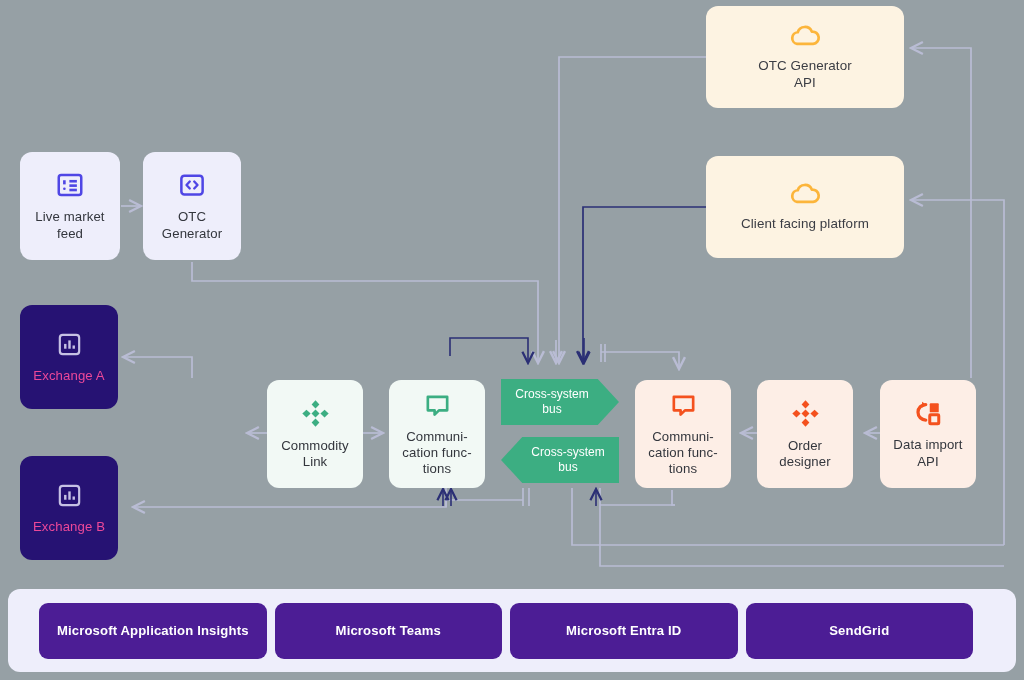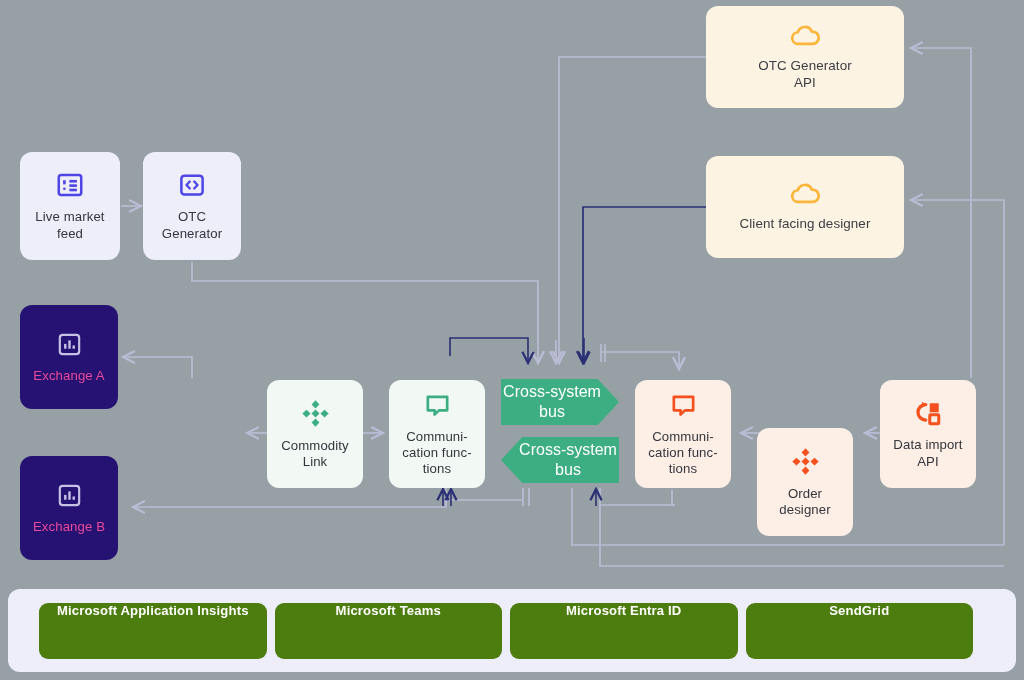--- a/index.html
+++ b/index.html
@@ -48,44 +48,44 @@
   .v-peach{background:#fdeee6;color:#33363d;}
   .v-peach .lbl{color:#33363d;}
 
   .v-cream{background:#fdf3e2;color:#33363d;}
   .v-cream .lbl{color:#3b3d44;font-size:13.4px;}
 
   
   .bus{
     position:absolute;
     display:flex;align-items:center;justify-content:center;
-    color:#ffffff;font-size:16px;line-height:1.25;
+    color:#ffffff;font-size:12px;line-height:1.25;
     text-align:center;
     background:#3cae82;
     box-sizing:border-box;
     white-space:pre-line;
   }
   .bus-r{clip-path:polygon(0 0, 82% 0, 100% 50%, 82% 100%, 0 100%);padding-right:16px;}
   .bus-l{clip-path:polygon(18% 0, 100% 0, 100% 100%, 18% 100%, 0 50%);padding-left:16px;}
 
   
   #platform{
     position:absolute;
     left:8px;top:589px;width:1008px;height:83px;
     background:#eeeefb;border-radius:12px;
     display:flex;align-items:center;justify-content:space-between;
     padding:0 31px;box-sizing:border-box;
   }
   .svc{
     flex:1 1 0;
     height:56px;
     margin-right:8px;
-    background:#4d7c0f;
+    background:#4c1d95;
     border-radius:9px;
-    display:flex;align-items:flex-start;justify-content:center;
+    display:flex;align-items:center;justify-content:center;
     color:#ffffff;font-size:13.1px;font-weight:bold;letter-spacing:.15px;
   }
   .svc:last-child{margin-right:12px;}
 </style>
 </head>
 <body>
 
 <div id="stage">
 
   <svg id="wires" viewBox="0 0 1024 680">
@@ -244,21 +244,21 @@
     <span class="ico">
       <svg width="29" height="29" viewBox="0 0 24 24" fill="none" stroke="#f4511e" stroke-width="2.2" stroke-linejoin="round">
         <path d="M4 4.8 H20 V16 H13.2 L9.6 19.6 V16 H4 Z"></path>
       </svg>
     </span>
     <span class="lbl">Communi-
 cation func-
 tions</span>
   </div>
 
-  <div class="node v-peach" style="left:757px;top:380px;width:96px;height:108px;margin-top:48px;">
+  <div class="node v-peach" style="left:757px;top:380px;width:96px;height:108px;">
     <span class="ico">
       <svg width="31" height="31" viewBox="0 0 24 24" fill="#f4511e">
         <path d="M12 1.8 L15 5 L12 8.2 L9 5 Z"></path>
         <path d="M12 15.8 L15 19 L12 22.2 L9 19 Z"></path>
         <path d="M1.8 12 L5 9 L8.2 12 L5 15 Z"></path>
         <path d="M15.8 12 L19 9 L22.2 12 L19 15 Z"></path>
         <path d="M12 8.9 L15.1 12 L12 15.1 L8.9 12 Z"></path>
       </svg>
     </span>
     <span class="lbl">Order
@@ -287,21 +287,21 @@
     <span class="lbl">OTC Generator
 API</span>
   </div>
 
   <div class="node v-cream" style="left:706px;top:156px;width:198px;height:102px;">
     <span class="ico">
       <svg width="34" height="26" viewBox="0 0 30 22" fill="none" stroke="#fcb53b" stroke-width="2.4" stroke-linejoin="round">
         <path d="M8 18 A5.2 5.2 0 0 1 8.6 7.7 A6.6 6.6 0 0 1 21 7.1 A4.9 4.9 0 0 1 22.2 18 Z"></path>
       </svg>
     </span>
-    <span class="lbl">Client facing designer</span>
+    <span class="lbl">Client facing platform</span>
   </div>
 
   <div id="platform">
     <div class="svc">
       <span>Microsoft Application Insights</span>
     </div>
     <div class="svc">
       <span>Microsoft Teams</span>
     </div>
     <div class="svc">

